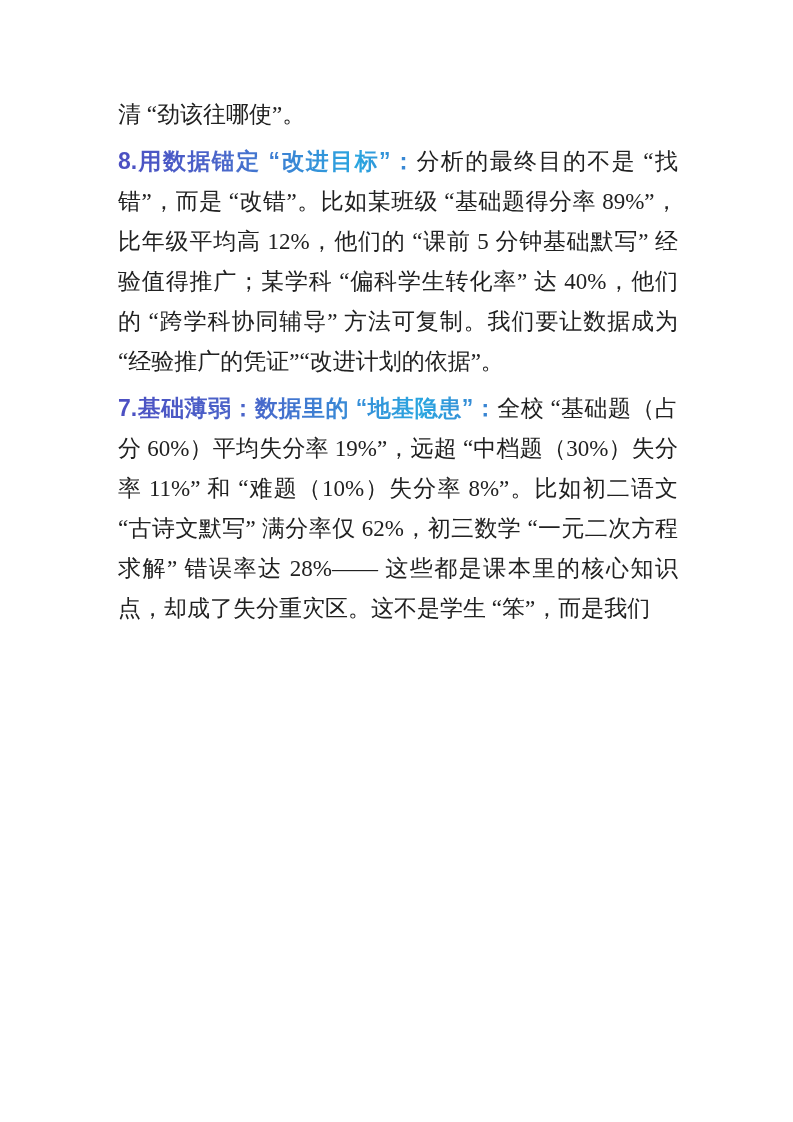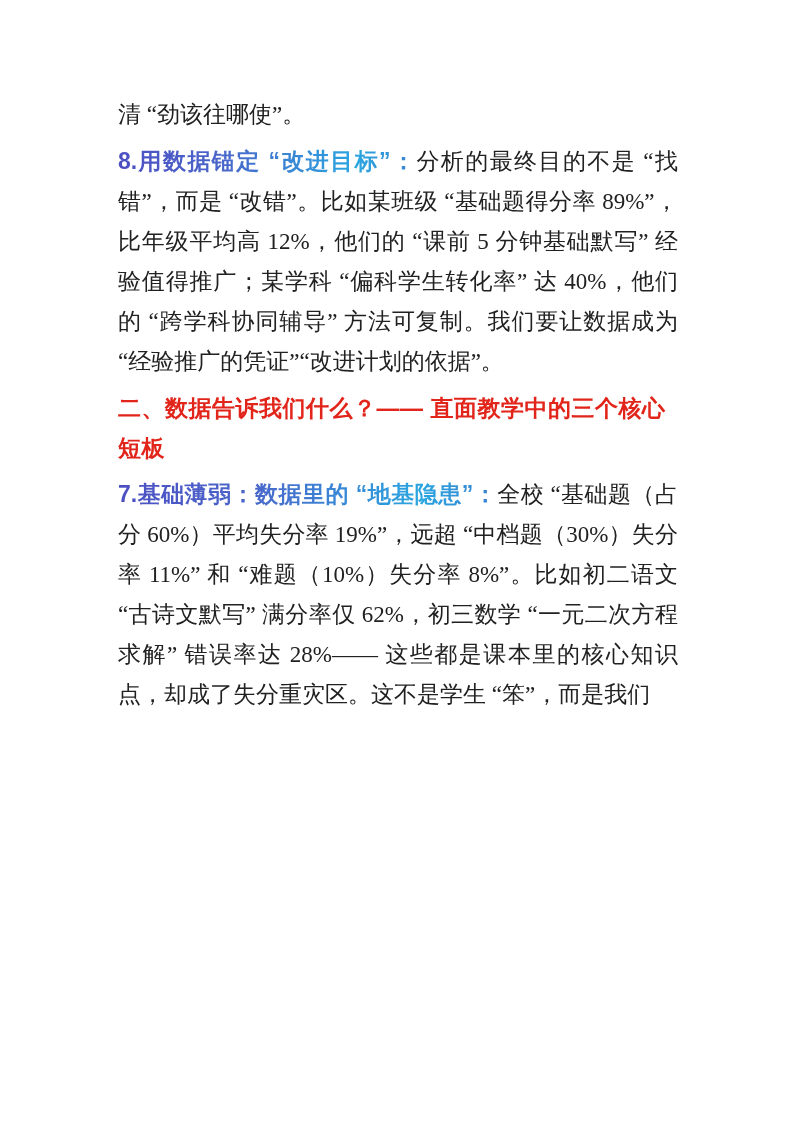--- a/index.html
+++ b/index.html
@@ -61,16 +61,15 @@
     }
   }
 </style>
 </head>
 <body>
 
 <div class="page">
   <div class="content">
       <p class="para"><span class="run-plain">清 “劲该往哪使”。</span></p>
       <p class="para"><span class="run-blue">8.用数据锚定 “改进目标”：</span><span class="run-plain">分析的最终目的不是 “找错”，而是 “改错”。比如某班级 “基础题得分率 89%”，比年级平均高 12%，他们的 “课前 5 分钟基础默写” 经验值得推广；某学科 “偏科学生转化率” 达 40%，他们的 “跨学科协同辅导” 方法可复制。我们要让数据成为 “经验推广的凭证”“改进计划的依据”。</span></p>
-      <p class="para red-heading"><span class="run-red">二、数据告诉我们什么？—— 直面教学中的三个核心短板</span></p>
       <p class="para"><span class="run-blue">7.基础薄弱：数据里的 “地基隐患”：</span><span class="run-plain">全校 “基础题（占分 60%）平均失分率 19%”，远超 “中档题（30%）失分率 11%” 和 “难题（10%）失分率 8%”。比如初二语文 “古诗文默写” 满分率仅 62%，初三数学 “一元二次方程求解” 错误率达 28%—— 这些都是课本里的核心知识点，却成了失分重灾区。这不是学生 “笨”，而是我们</span></p>
     </div>
 </div>
 
 </body></html>

